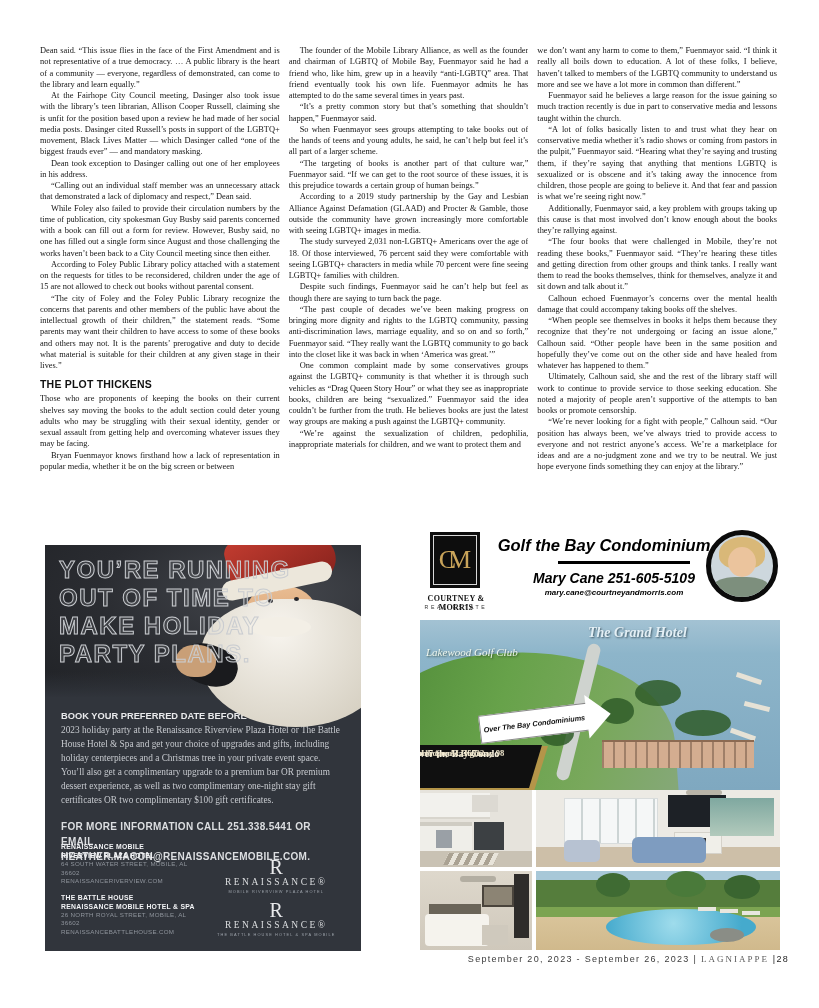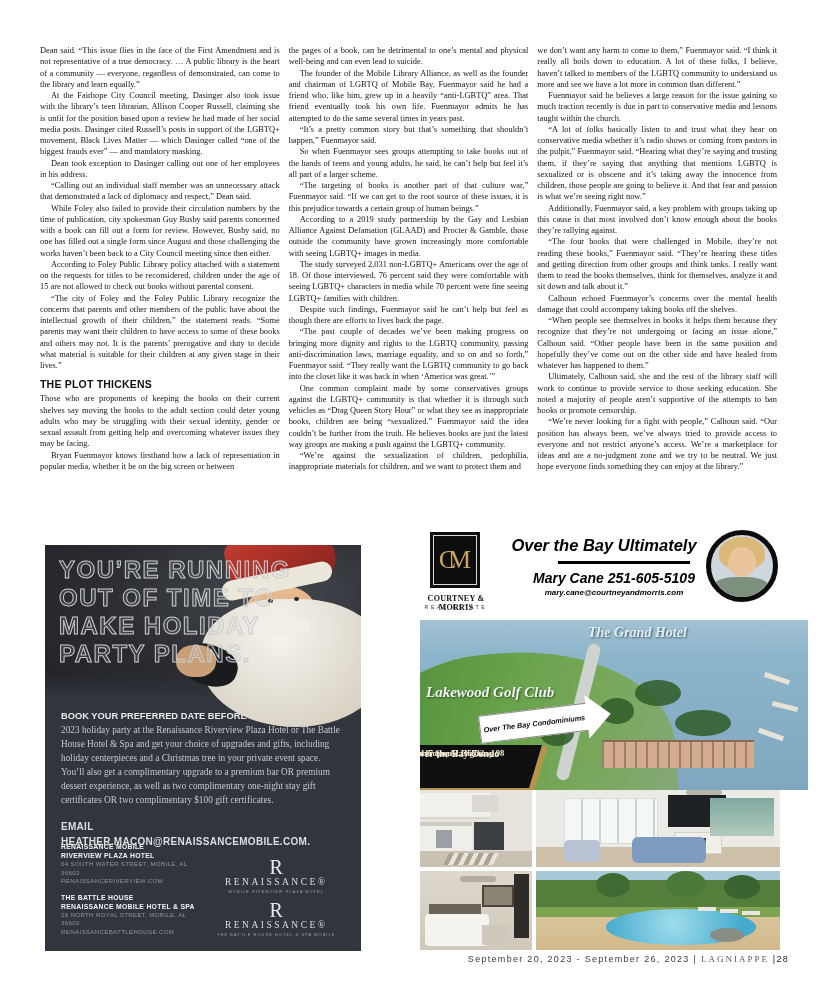--- a/index.html
+++ b/index.html
@@ -78,43 +78,43 @@
       font-weight:bold;font-size:14px;color:#000;}
   .agent-email{position:absolute;left:92px;top:58px;width:204px;text-align:center;font-style:italic;
       font-weight:bold;font-size:8px;color:#000;}
   .agent-photo{position:absolute;right:2px;top:0;width:62px;height:62px;border-radius:50%;
       border:5px solid #0b0b0b;overflow:hidden;background:#cdd7dd;}
   .agent-photo div{position:absolute;}
   .ap-hair{top:2px;left:8px;width:46px;height:32px;background:#d9b878;border-radius:50% 50% 40% 40%;}
   .ap-face{top:12px;left:17px;width:28px;height:30px;background:#ebc49d;border-radius:50%;}
   .ap-scarf{bottom:-4px;left:2px;width:56px;height:24px;background:#7d8f7d;border-radius:40%;}
 
-  .aerial{position:absolute;left:0;top:90px;width:388px;height:170px;overflow:hidden;
+  .aerial{position:absolute;left:0;top:90px;width:360px;height:170px;overflow:hidden;
       background:linear-gradient(180deg,#a3c2d3 0%,#8db5ca 20%,#7fa8c0 100%);}
   .aerial div{position:absolute;}
   .ae-land{left:-45px;top:32px;width:300px;height:185px;transform:rotate(-4deg);
       background:linear-gradient(110deg,#4f8a38 0%,#67a24a 40%,#79a85c 70%,#87a87c 100%);
       border-radius:40% 55% 20% 0%;}
   .ae-road{left:152px;top:22px;width:13px;height:140px;background:#cfd3cf;transform:rotate(14deg);
       border-radius:8px;}
   .ae-tree1,.ae-tree2,.ae-tree3,.ae-tree4{width:34px;height:26px;background:#2f5c28;border-radius:50%;opacity:.85;}
   .ae-tree1{left:180px;top:78px;} .ae-tree2{left:215px;top:60px;width:46px;}
   .ae-tree3{left:120px;top:100px;} .ae-tree4{left:255px;top:90px;width:56px;}
   .ae-dock1,.ae-dock2,.ae-dock3{width:26px;height:5px;background:#e6e2d6;}
   .ae-dock1{right:18px;top:56px;transform:rotate(18deg);}
   .ae-dock2{right:10px;top:84px;transform:rotate(14deg);}
   .ae-dock3{right:24px;top:112px;transform:rotate(20deg);}
   .ae-condo{left:182px;top:120px;width:152px;height:26px;
       background:linear-gradient(#dcb79c,#c2997e);
       background-image:repeating-linear-gradient(90deg,rgba(62,42,30,.35) 0 2px,rgba(0,0,0,0) 2px 11px);
       background-color:#d4ad90;border-top:2px solid #8c6a52;}
   .lbl-grand{top:5px;left:168px;font-family:"Liberation Serif",serif;font-style:italic;font-weight:bold;
       font-size:14px;color:#e3eff5;text-shadow:1px 1px 2px rgba(20,40,50,.65);}
-  .lbl-golf{top:26px;left:6px;font-family:"Liberation Serif",serif;font-style:italic;font-weight:bold;
-      font-size:15px;color:#eef6ee;text-shadow:1px 1px 2px rgba(20,40,20,.65);margin-top:38px;}
+  .lbl-golf{top:26px;left:6px;font-family:"Liberation Serif",serif;font-style:italic;font-weight:normal;
+      font-size:11px;color:#eef6ee;text-shadow:1px 1px 2px rgba(20,40,20,.65);}
   .arrow-wrap{left:58px;top:96px;transform:rotate(-7deg);}
   .arrow-body{position:relative;width:108px;height:26px;background:#fff;border:1px solid #8a8a8a;
       display:flex;align-items:center;justify-content:center;}
   .arrow-head{position:absolute;right:-23px;top:-9px;width:0;height:0;border-top:22px solid transparent;
       border-bottom:22px solid transparent;border-left:24px solid #fff;}
   .arrow-text{font-style:italic;font-weight:bold;font-size:7.3px;color:#0d0d0d;text-align:center;}
   .addr-gold{left:-8px;bottom:0;width:136px;height:44px;background:#b49549;
       clip-path:polygon(0 0,100% 0,90% 100%,0 100%);}
   .addr-box{left:-8px;bottom:2px;width:130px;height:40px;background:#101010;
       clip-path:polygon(0 0,100% 0,90% 100%,0 100%);text-align:center;padding-top:3px;
@@ -179,28 +179,27 @@
     <p>Dean took exception to Dasinger calling out one of her employees in his address.</p>
     <p>“Calling out an individual staff member was an unnecessary attack that demonstrated a lack of diplomacy and respect,” Dean said.</p>
     <p>While Foley also failed to provide their circulation numbers by the time of publication, city spokesman Guy Busby said parents concerned with a book can fill out a form for review. However, Busby said, no one has filled out a single form since August and those challenging the works haven’t been back to a City Council meeting since then either.</p>
     <p>According to Foley Public Library policy attached with a statement on the requests for titles to be reconsidered, children under the age of 15 are not allowed to check out books without parental consent.</p>
     <p>“The city of Foley and the Foley Public Library recognize the concerns that parents and other members of the public have about the intellectual growth of their children,” the statement reads. “Some parents may want their children to have access to some of these books and others may not. It is the parents’ prerogative and duty to decide what material is suitable for their children at any given stage in their lives.”</p>
     <h3>THE PLOT THICKENS</h3>
     <p class="cont">Those who are proponents of keeping the books on their current shelves say moving the books to the adult section could deter young adults who may be struggling with their sexual identity, gender or sexual assault from getting help and overcoming whatever issues they may be facing.</p>
     <p>Bryan Fuenmayor knows firsthand how a lack of representation in popular media, whether it be on the big screen or between</p>
   </div>
   <div class="col">
-    <p class="cont">the pages of a book, can be detrimental to one’s mental and physical well-being and can even lead to suicide.</p>
     <p>The founder of the Mobile Library Alliance, as well as the founder and chairman of LGBTQ of Mobile Bay, Fuenmayor said he had a friend who, like him, grew up in a heavily “anti-LGBTQ” area. That friend eventually took his own life. Fuenmayor admits he has attempted to do the same several times in years past.</p>
     <p>“It’s a pretty common story but that’s something that shouldn’t happen,” Fuenmayor said.</p>
     <p>So when Fuenmayor sees groups attempting to take books out of the hands of teens and young adults, he said, he can’t help but feel it’s all part of a larger scheme.</p>
     <p>“The targeting of books is another part of that culture war,” Fuenmayor said. “If we can get to the root source of these issues, it is this prejudice towards a certain group of human beings.”</p>
     <p>According to a 2019 study partnership by the Gay and Lesbian Alliance Against Defamation (GLAAD) and Procter &amp; Gamble, those outside the community have grown increasingly more comfortable with seeing LGBTQ+ images in media.</p>
     <p>The study surveyed 2,031 non-LGBTQ+ Americans over the age of 18. Of those interviewed, 76 percent said they were comfortable with seeing LGBTQ+ characters in media while 70 percent were fine seeing LGBTQ+ families with children.</p>
-    <p>Despite such findings, Fuenmayor said he can’t help but feel as though there are efforts to lives back the page.</p>
+    <p>Despite such findings, Fuenmayor said he can’t help but feel as though there are saying to turn back the page.</p>
     <p>“The past couple of decades we’ve been making progress on bringing more dignity and rights to the LGBTQ community, passing anti-discrimination laws, marriage equality, and so on and so forth,” Fuenmayor said. “They really want the LGBTQ community to go back into the closet like it was back in when ‘America was great.’”</p>
     <p>One common complaint made by some conservatives groups against the LGBTQ+ community is that whether it is through such vehicles as “Drag Queen Story Hour” or what they see as inappropriate books, children are being “sexualized.” Fuenmayor said the idea couldn’t be further from the truth. He believes books are just the latest way groups are making a push against the LGBTQ+ community.</p>
     <p>“We’re against the sexualization of children, pedophilia, inappropriate materials for children, and we want to protect them and</p>
   </div>
   <div class="col">
     <p class="cont">we don’t want any harm to come to them,” Fuenmayor said. “I think it really all boils down to education. A lot of these folks, I believe, haven’t talked to members of the LGBTQ community to understand us more and see we have a lot more in common than different.”</p>
     <p>Fuenmayor said he believes a large reason for the issue gaining so much traction recently is due in part to conservative media and lessons taught within the church.</p>
     <p>“A lot of folks basically listen to and trust what they hear on conservative media whether it’s radio shows or coming from pastors in the pulpit,” Fuenmayor said. “Hearing what they’re saying and trusting them, if they’re saying that anything that mentions LGBTQ is sexualized or is obscene and it’s taking away the innocence from children, those people are going to believe it. And that fear and passion is what we’re seeing right now.”</p>
     <p>Additionally, Fuenmayor said, a key problem with groups taking up this cause is that most involved don’t know enough about the books they’re rallying against.</p>
     <p>“The four books that were challenged in Mobile, they’re not reading these books,” Fuenmayor said. “They’re hearing these titles and getting direction from other groups and think tanks. I really want them to read the books themselves, think for themselves, analyze it and sit down and talk about it.”</p>
@@ -229,20 +228,21 @@
       <div class="s-eye-r"></div>
       <div class="s-cuff"></div>
       <div class="s-fist"></div>
     </div>
   </div>
   <div class="ren-copy">
     <p>
       <span class="copy-lead">BOOK YOUR PREFERRED DATE BEFORE IT’S GONE.</span><span class="copy-rest">Host your 2023 holiday party at the Renaissance Riverview Plaza Hotel or The Battle House Hotel &amp; Spa and get your choice of upgrades and gifts, including holiday centerpieces and a Christmas tree in your private event space. You’ll also get a complimentary upgrade to a premium bar OR premium dessert experience, as well as two complimentary one-night stay gift certificates OR two complimentary $100 gift certificates.</span>
     </p>
     <div class="ren-contact">
+      <div>FOR MORE INFORMATION CALL 251.338.5441 OR</div>
       <div>EMAIL HEATHER.MACON@RENAISSANCEMOBILE.COM.</div>
     </div>
   </div>
   <div class="ren-footer">
     <div>
       <div class="addr-block">
         <div class="addr-name">RENAISSANCE MOBILE</div>
         <div class="addr-name">RIVERVIEW PLAZA HOTEL</div>
         <div class="addr-line">64 SOUTH WATER STREET, MOBILE, AL 36602</div>
         <div class="addr-line">RENAISSANCERIVERVIEW.COM</div>
@@ -269,21 +269,21 @@
   </div>
 </div>
 
 <div class="ad-otb">
   <div class="otb-header">
     <div class="cm-logo">
       <span class="cm-letters">CM</span>
     </div>
     <div class="agency-name">COURTNEY &amp; MORRIS</div>
     <div class="agency-tag">REAL ESTATE</div>
-    <div class="otb-title">Over the Bay Ultimately</div>
+    <div class="otb-title">Golf the Bay Condominium</div>
     <div class="title-rule"></div>
     <div class="agent-line">Mary Cane  251-605-5109</div>
     <div class="agent-email">mary.cane@courtneyandmorris.com</div>
     <div class="agent-photo">
       <div class="ap-hair"></div>
       <div class="ap-face"></div>
       <div class="ap-scarf"></div>
     </div>
   </div>
   <div class="aerial">

